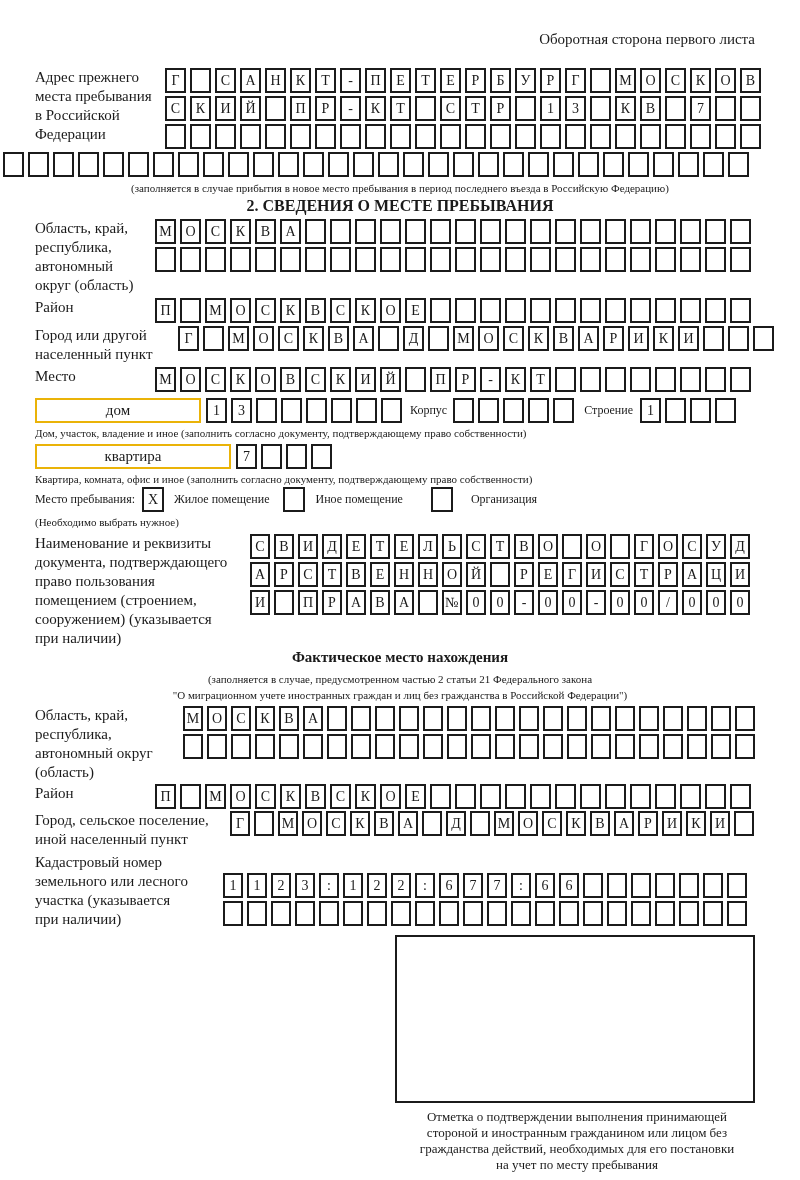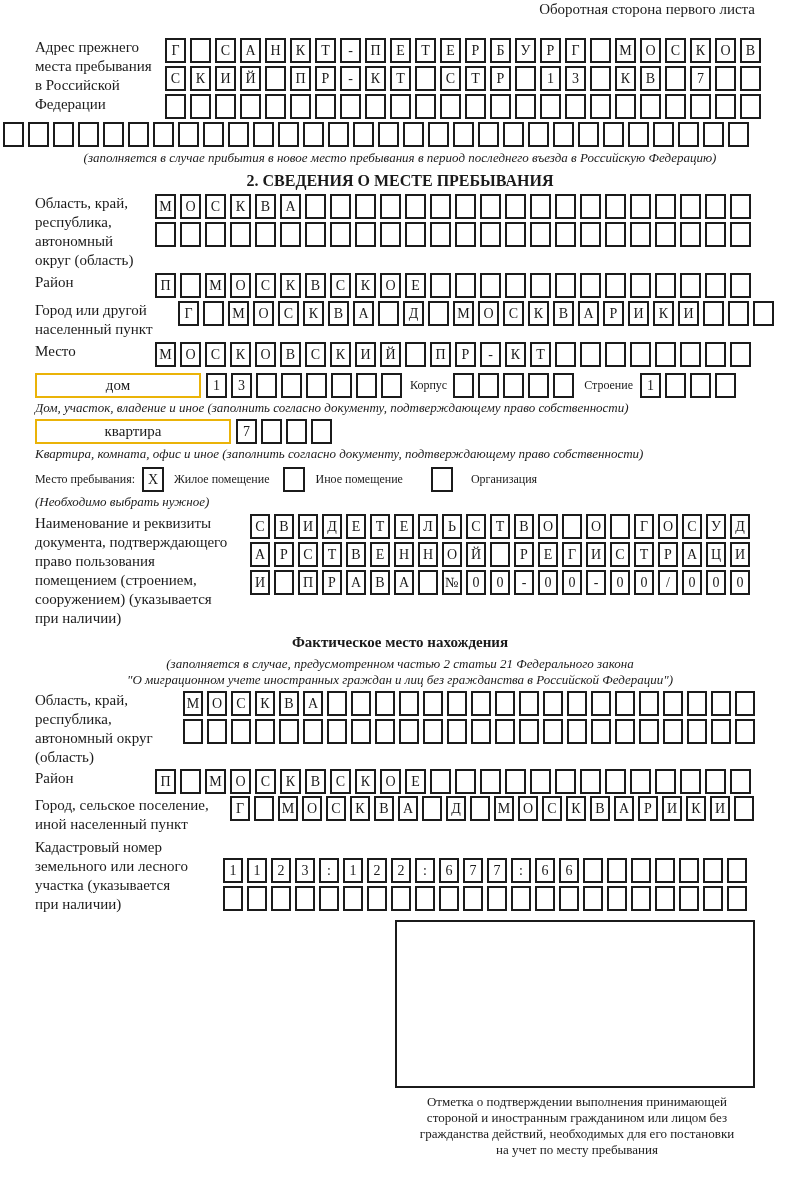--- a/index.html
+++ b/index.html
@@ -1,40 +1,40 @@
 <!DOCTYPE html>
 <html><head>
 <meta charset="utf-8">
 <style>
   html,body{margin:0;padding:0;background:#fff;}
   .page{position:relative;width:800px;height:1180px;background:#ffffff;color:#1a1a1a;
         font-family:"Liberation Serif",serif;overflow:hidden;}
-  .hdr{text-align:right;padding:0 45px 0 0;font-size:15px;line-height:18px;}
+  .hdr{text-align:right;padding:30px 45px 0 0;font-size:15px;line-height:18px;}
   .block{display:flex;align-items:flex-start;margin-left:35px;}
   .lbl{font-size:15px;line-height:19px;white-space:pre-line;flex-shrink:0;}
   .w130{width:130px}.w120{width:120px}.w143{width:143px}.w215{width:215px}
   .w148{width:148px}.w195{width:195px}.w188{width:188px}
   .rows{display:flex;flex-direction:column;gap:3px;}
   .boxrow{display:flex;gap:4px;}
   .cell{box-sizing:border-box;flex-shrink:0;width:21px;height:25px;border:2px solid #1b1b1b;
         display:flex;align-items:center;justify-content:center;font-size:14px;background:#fff;}
   .p24 .cell, .p24.cell{width:20px;}
   .fullrow{margin:3px 0 0 3px;}
-  .cap{font-size:13px;line-height:16px;font-style:italic;}
+  .cap{font-size:11px;line-height:16px;}
   .center{text-align:center;}
   .title{font-weight:bold;font-size:16px;line-height:19px;text-align:center;}
   .widebox{box-sizing:border-box;height:25px;border:2px solid #eab308;display:flex;
            align-items:center;justify-content:center;font-size:15px;flex-shrink:0;background:#fff;}
   .inlbl{font-size:12px;line-height:25px;white-space:nowrap;}
   .chk{width:22px;}
   .stamp{box-sizing:border-box;width:360px;height:168px;border:2px solid #1b1b1b;
          margin:6px 0 0 395px;background:#fff;}
   .stampcap{width:378px;margin:6px 0 8px 388px;font-size:13px;line-height:16px;
             text-align:center;white-space:pre-line;}
-  .mt2{margin-top:2px}.mt3{margin-top:3px}.mt4{margin-top:4px}.mt5{margin-top:5px}
+  .mt2{margin-top:2px}.mt3{margin-top:3px}.mt4{margin-top:4px}.mt5{}
   .mt6{margin-top:6px}.mt20{margin-top:20px}
 </style>
 </head>
 <body>
 
 <div class="page">
 
   <div class="hdr">Оборотная сторона первого листа</div>
 
   <div class="block mt20">

